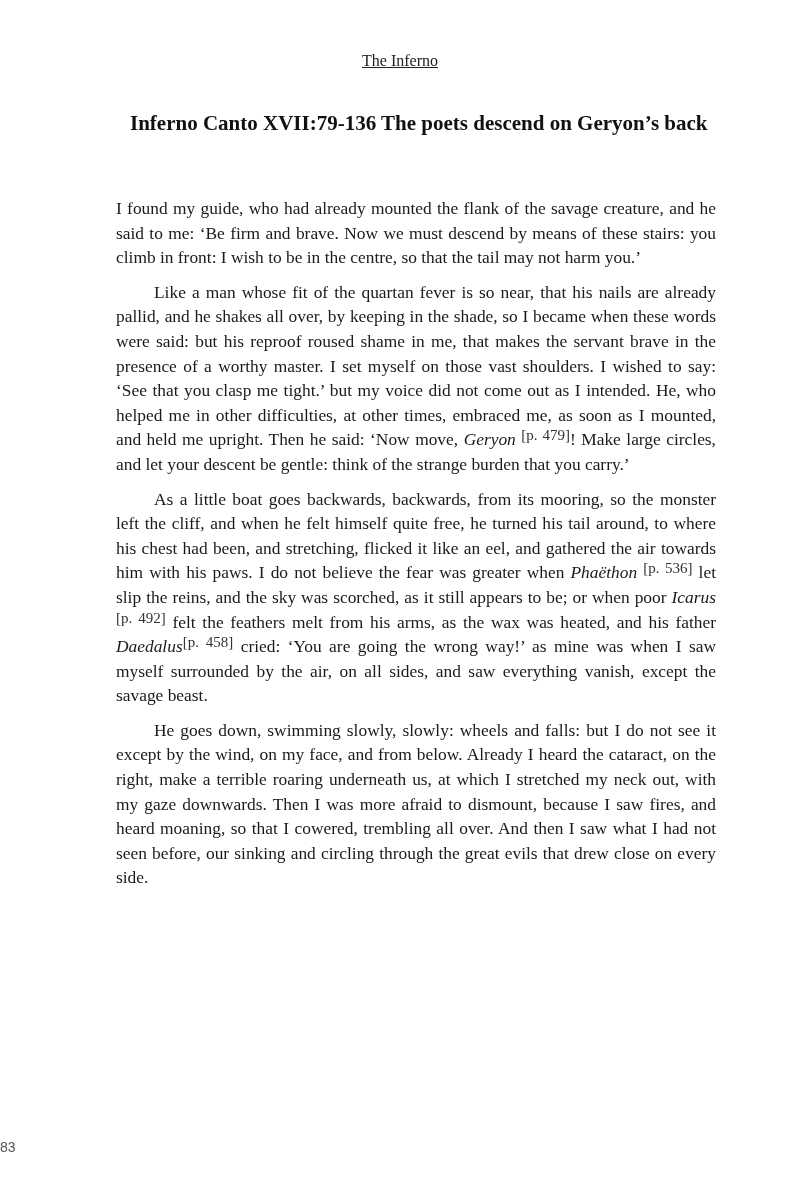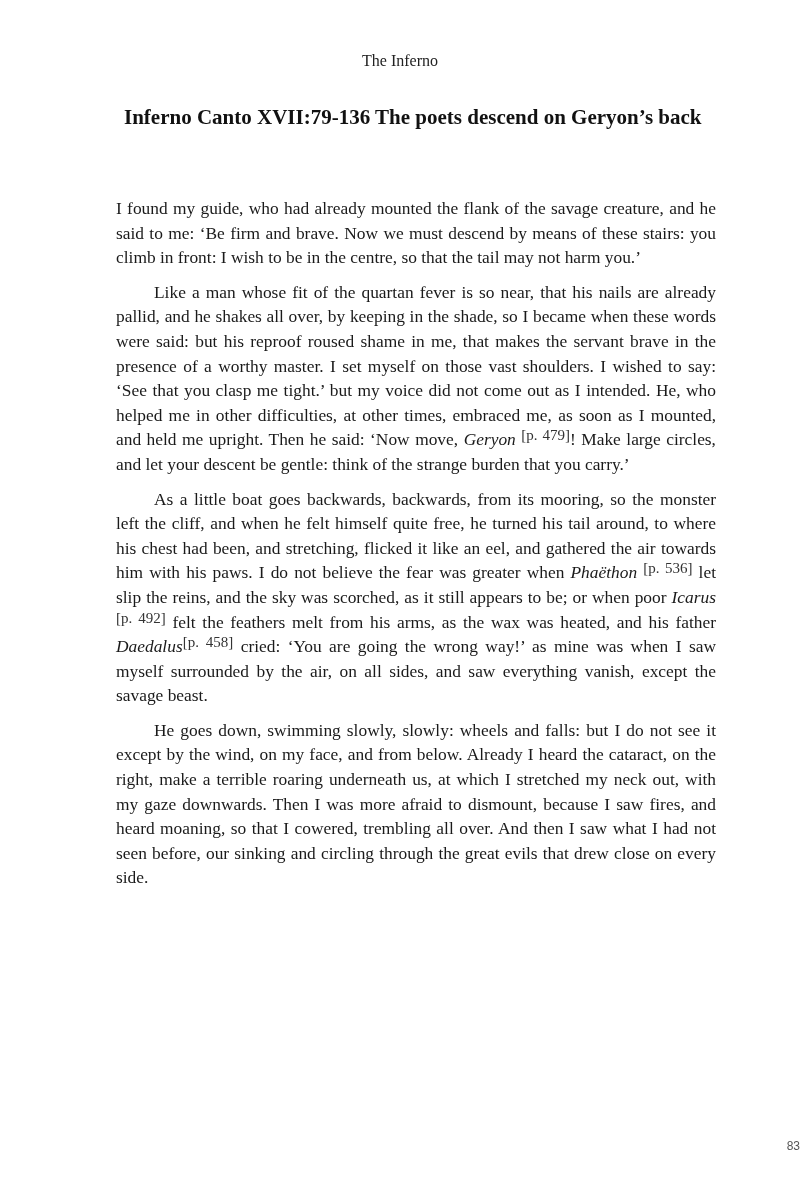--- a/index.html
+++ b/index.html
@@ -16,27 +16,28 @@
       color: #1a1a1a;
     }
     .running-header {
       position: absolute;
       top: 52px;
       left: 0;
       width: 800px;
       text-align: center;
       font-size: 16px;
       color: #222;
+      text-decoration: underline;
     }
     .page-title {
       position: absolute;
       top: 100px;
       left: 120px;
       width: 580px;
-      margin: 4px;
+      margin: 10px;
       font-size: 21px;
       font-weight: bold;
       line-height: 27px;
       color: #111;
     }
     .body-text {
       position: absolute;
       top: 196px;
       left: 116px;
       width: 600px;
@@ -59,23 +60,23 @@
       color: #333;
       line-height: 0;
       text-decoration: none;
       cursor: pointer;
     }
     .page-number {
       position: absolute;
       top: 1139px;
       left: 0;
       width: 800px;
-      text-align: right;
+      text-align: left;
       font-family: "Liberation Sans", "DejaVu Sans", sans-serif;
-      font-size: 12px;
+      font-size: 14px;
       color: #555;
     }
   </style>
 </head>
 <body>
 
 <div class="running-header">The Inferno</div>
 
 <h1 class="page-title">Inferno Canto XVII:79-136 The poets descend on Geryon’s back</h1>
 

